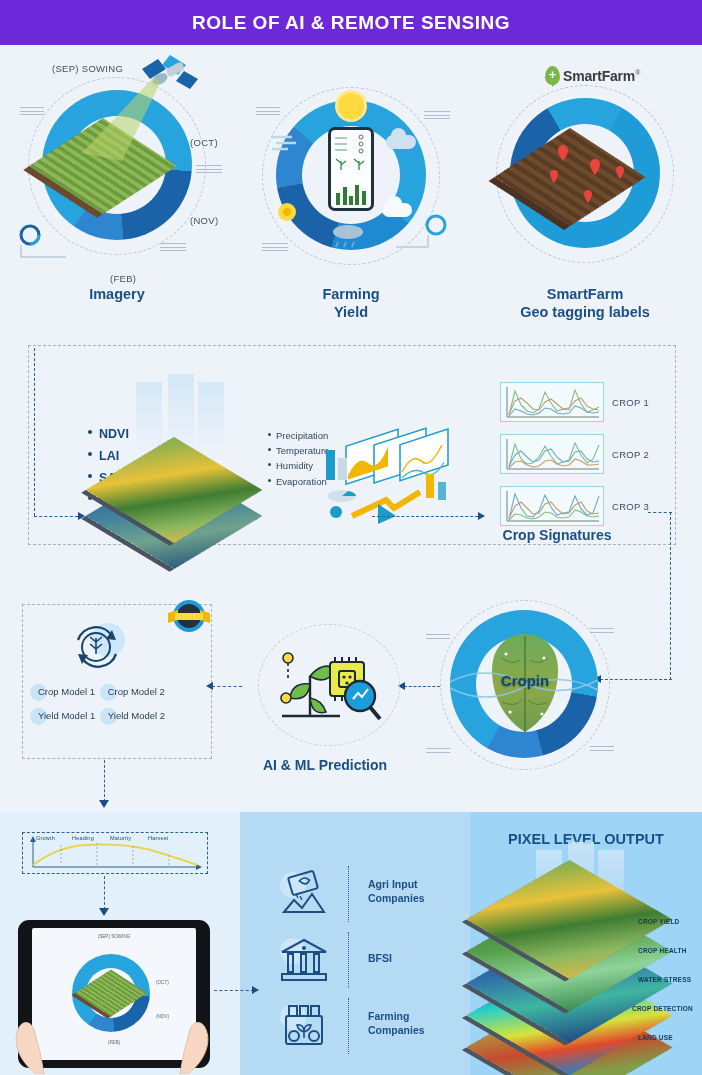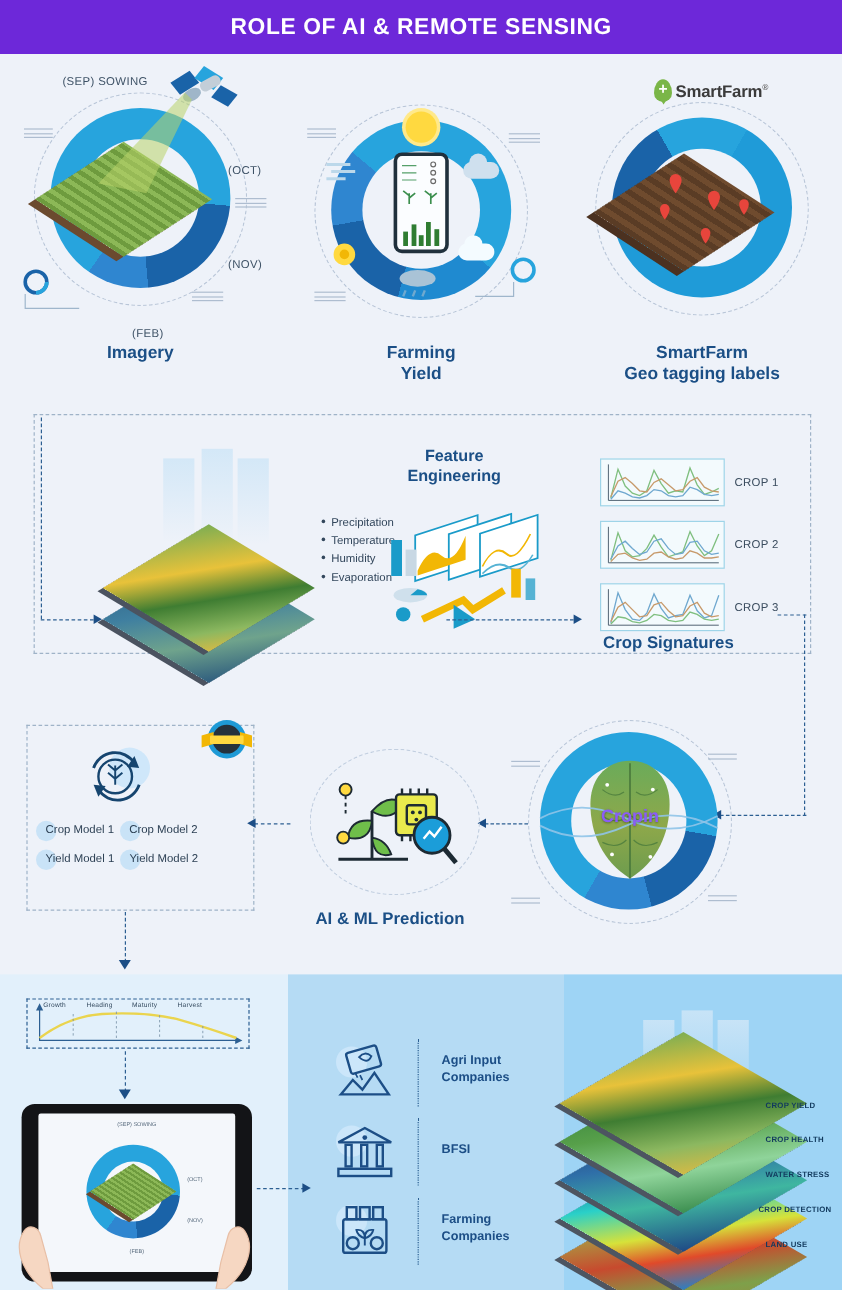--- a/index.html
+++ b/index.html
@@ -287,44 +287,47 @@
 
   <div class="sf-logo">
     <div class="sf-pin">
         <span class="sf-cross">+</span>
       </div>
     <div class="sf-text"><span>SmartFarm</span><span class="sf-r">®</span></div>
   </div>
 
   <div class="panel2"></div>
 
+  <ul class="idx">
+    <li>NDVI</li>
+    <li>LAI</li>
+    <li>SAVI</li>
+    <li>EVI</li>
+    <li>NDWI</li>
+  </ul>
 
   <ul class="wpar">
     <li>Precipitation</li>
     <li>Temperature</li>
     <li>Humidity</li>
     <li>Evaporation</li>
   </ul>
 
   <div class="arrow-h" style="left:34px;top:516px;width:44px;"></div>
   <div class="tri-r" style="left:78px;top:512px;"></div>
   <div class="arrow-d" style="left:34px;top:348px;height:168px;"></div>
 
   <div class="layers">
     <div class="beam" style="left:26px;top:-50px;height:70px;"></div>
     <div class="beam" style="left:58px;top:-58px;height:80px;"></div>
     <div class="beam" style="left:88px;top:-50px;height:72px;"></div>
     <div class="lyr" style="left:14px;top:34px;background:linear-gradient(120deg,#2d5f84,#3f7fa0 40%,#6fa38c 70%,#2f5d7e);"></div>
     <div class="lyr" style="left:14px;top:8px;background:linear-gradient(120deg,#7fae52,#e8c23a 35%,#3f7d32 60%,#8cb860 85%,#d3ba46);"></div>
   </div>
 
-  <div class="cap fe-title">
-    <div>Feature</div>
-    <div>Engineering</div>
-  </div>
   <div class="fe-art">
     <svg width="140" height="115" viewBox="0 0 140 115">
       <g transform="skewY(-18)">
         <rect x="24" y="42" width="52" height="38" fill="#ffffff" stroke="#1a9bc9" stroke-width="1.5"></rect>
         <rect x="52" y="50" width="52" height="38" fill="#ffffff" stroke="#1a9bc9" stroke-width="1.5"></rect>
         <rect x="78" y="58" width="48" height="36" fill="#ffffff" stroke="#1a9bc9" stroke-width="1.5"></rect>
         <path d="M26 72 q10 -18 20 -6 q10 12 20 -10 l0 20 l-40 0z" fill="#f2b705"></path>
         <path d="M80 86 q10 -16 20 -4 q8 10 20 -10" stroke="#f2b705" stroke-width="1.5" fill="none"></path>
         <path d="M80 92 q12 -8 22 2 q10 10 20 -4" stroke="#56b3d4" stroke-width="1.5" fill="none"></path>
       </g>
@@ -462,21 +465,21 @@
                M64 30 q-10 8 -18 2 M64 52 q-12 8 -22 0 M64 74 q-12 6 -20 -2" stroke="#4a7a3c" stroke-width="1" fill="none" opacity=".8"></path>
       <circle cx="22" cy="26" r="1.6" fill="#fff"></circle>
         <circle cx="60" cy="30" r="1.6" fill="#fff"></circle>
       <circle cx="26" cy="84" r="1.6" fill="#fff"></circle>
         <circle cx="58" cy="86" r="1.6" fill="#fff"></circle>
     </svg>
     <svg style="position:absolute;left:4px;top:62px;" width="160" height="40">
       <path d="M6 20 q34 -18 72 0 q38 18 76 -2" stroke="#8fc4e8" stroke-width="1.6" fill="none" opacity=".9"></path>
       <path d="M6 26 q34 18 72 0 q38 -18 76 2" stroke="#8fc4e8" stroke-width="1.6" fill="none" opacity=".9"></path>
     </svg>
-    <div style="position:absolute;left:0;top:72px;width:170px;text-align:center;color:#8b5cf6;font-size:15px;font-weight:bold;text-shadow:0 1px 2px rgba(0,0,0,.35);">Cropin</div>
+    <div style="position:absolute;left:0;top:72px;width:170px;text-align:center;color:#0c4a6e;font-size:15px;font-weight:bold;text-shadow:0 1px 2px rgba(0,0,0,.35);">Cropin</div>
     <div class="dashes" style="position:absolute;left:-14px;top:34px;width:24px;">
         <span></span>
         <span></span>
       </div>
     <div class="dashes" style="position:absolute;left:150px;top:28px;width:24px;">
         <span></span>
         <span></span>
       </div>
     <div class="dashes" style="position:absolute;left:-14px;top:148px;width:24px;">
         <span></span>
@@ -579,20 +582,21 @@
       <circle cx="36" cy="36" r="5" fill="none" stroke="#1c4e86" stroke-width="2"></circle>
       <path d="M26 38 v-10 M26 32 q-6 -2 -7 -7 q7 -1 7 7z M26 32 q6 -2 7 -7 q-7 -1 -7 7z" fill="none" stroke="#1c4e86" stroke-width="1.6"></path>
     </svg>
     <div class="buc-div"></div>
     <div class="buc-lab">
       <div>Farming</div>
       <div>Companies</div>
     </div>
   </div>
 
+  <div class="cap plo-title">PIXEL LEVEL OUTPUT</div>
   <div class="plo-stack">
     <div class="beam" style="left:46px;top:-12px;height:72px;"></div>
     <div class="beam" style="left:78px;top:-20px;height:82px;"></div>
     <div class="beam" style="left:108px;top:-12px;height:74px;"></div>
     <div class="plo-lyr" style="left:22px;top:128px;background:linear-gradient(120deg,#8a7d3a,#b08a3e 30%,#c74a2e 50%,#7ea04a 75%,#a2833c);"></div>
     <div class="plo-lyr" style="left:22px;top:96px;background:linear-gradient(120deg,#1f3f8a,#2ad0c8 35%,#d6e23a 60%,#e04a2a 78%,#2b7fc4);"></div>
     <div class="plo-lyr" style="left:22px;top:64px;background:linear-gradient(120deg,#22366e,#2f6fa8 35%,#3fb6a0 65%,#1f4a86);"></div>
     <div class="plo-lyr" style="left:22px;top:32px;background:linear-gradient(120deg,#2f7a3a,#57a04a 40%,#8fd49a 70%,#3c8f50);"></div>
     <div class="plo-lyr" style="left:22px;top:0px;background:linear-gradient(120deg,#7fae52,#e8c23a 30%,#3f7d32 55%,#8cb860 80%,#d3ba46);"></div>
   </div>

